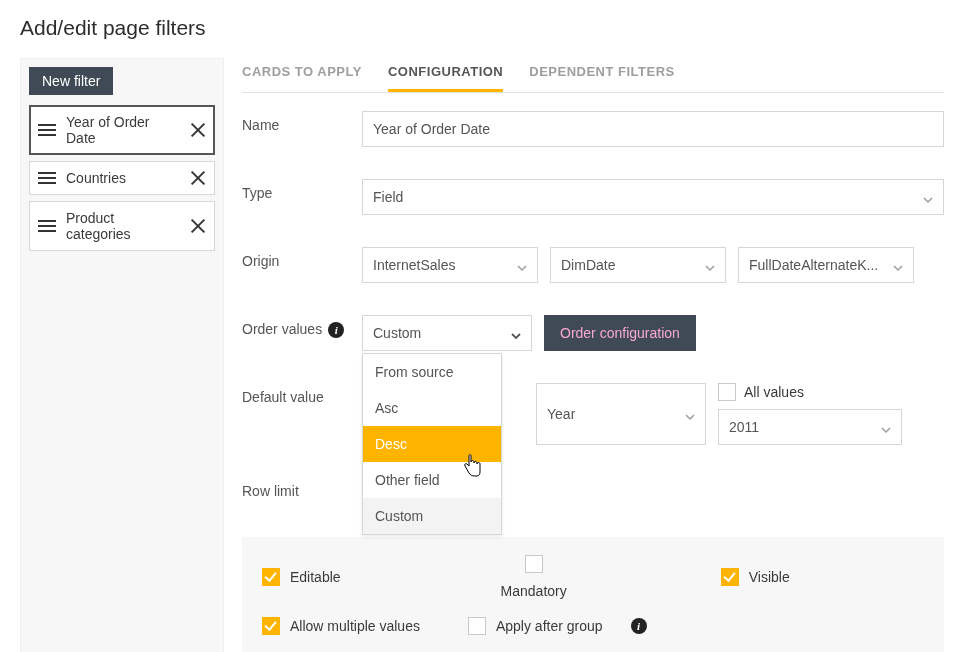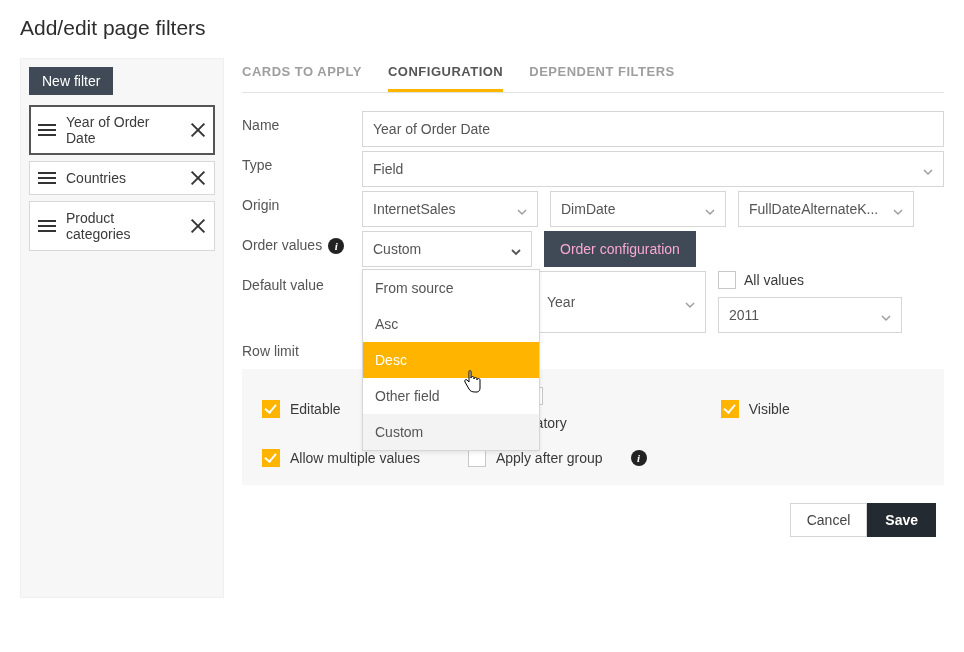--- a/index.html
+++ b/index.html
@@ -76,21 +76,21 @@
     font-weight: 700;
     font-size: 13px;
     letter-spacing: 0.5px;
     color: #9e9e9e;
     padding: 6px 0 10px 0;
     cursor: pointer;
     border-bottom: 3px solid transparent;
   }
   .tab.active { color: #555; border-bottom-color: #ffb400; }
 
-  .form { margin-top: 18px; display:flex; flex-direction:column; gap:4px; }
+  .form { margin-top: 18px; display:flex; flex-direction:column; gap:32px; }
   .row { display: flex; align-items: flex-start; gap: 12px; }
   .row .lbl {
     width: 108px;
     padding-top: 6px;
     color: #555;
     display:flex; align-items:flex-start; gap:6px;
   }
   .lbl-text { line-height: 1.25; }
   .info-icon {
     width: 16px; height:16px; border-radius:50%;
@@ -128,21 +128,21 @@
   .origin-grid .select { width: 176px; }
   .btn-dark {
     background:#3f4a56; color:#f9a8d4; border:none;
     padding: 10px 16px; font-size:14px; cursor:pointer;
   }
 
   .dropdown-panel {
     position: absolute;
     border: 1px solid #d6d6d6;
     background: #fff;
-    width: 178px;
+    width: 140px;
     z-index: 5;
     box-shadow: 0 2px 4px rgba(0,0,0,0.08);
   }
   .dd-item {
     padding: 10px 12px;
     font-size: 14px;
     color: #555;
     cursor: pointer;
   }
   .dd-item.hover { background:#ffb400; color:#fff; }

